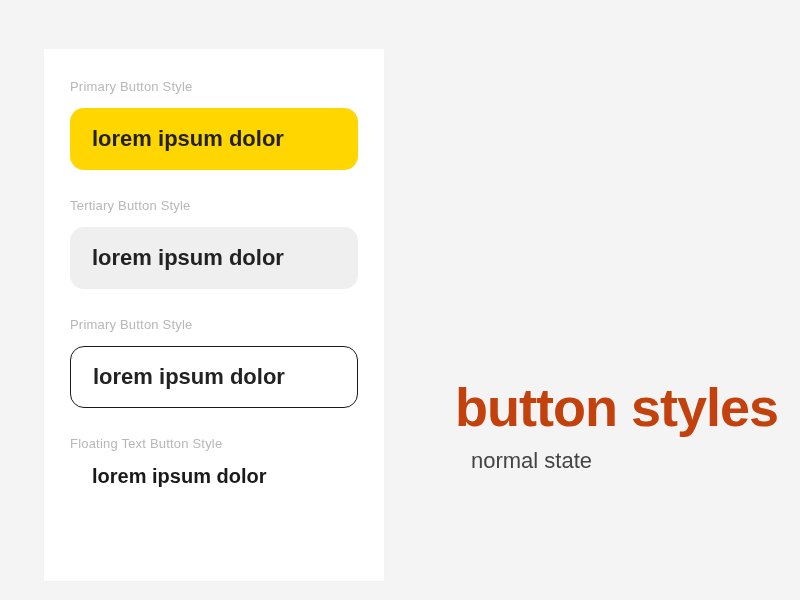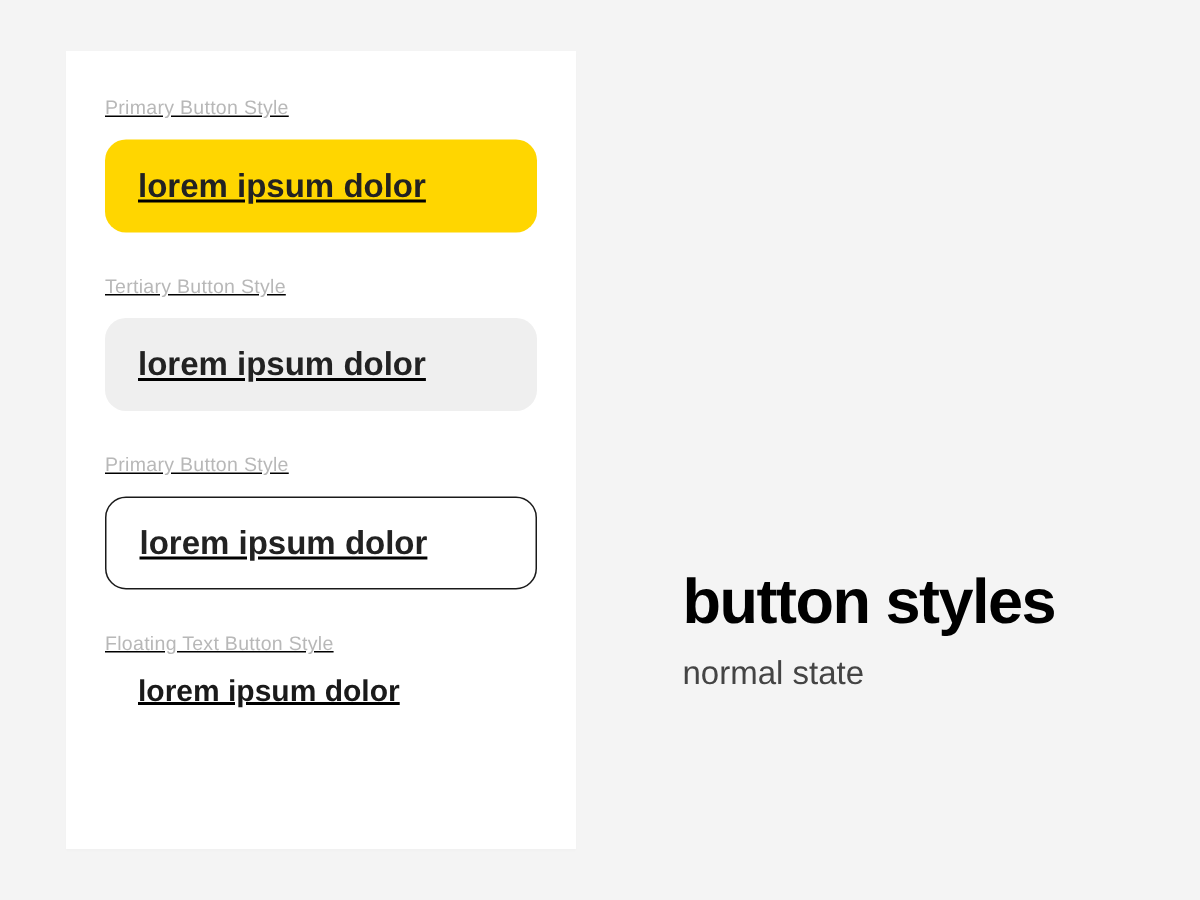--- a/index.html
+++ b/index.html
@@ -11,27 +11,26 @@
       width: 800px;
       height: 600px;
       background: #f4f4f4;
       font-family: -apple-system, BlinkMacSystemFont, "Helvetica Neue", Arial, sans-serif;
       position: relative;
       overflow: hidden;
     }
     .card {
       position: absolute;
       left: 44px;
-      top: 34px;
+      top: 49px;
       width: 340px;
       height: 532px;
       background: #ffffff;
       padding: 30px 26px;
       box-shadow: 0 1px 2px rgba(0,0,0,0.02);
-      text-decoration: underline;
     }
     .section-label {
       font-size: 13px;
       color: #b8b8b8;
       font-weight: 500;
       margin-bottom: 14px;
       letter-spacing: 0.2px;
     }
     .btn {
       width: 100%;
@@ -70,31 +69,32 @@
       color: #1a1a1a;
       margin-bottom: 0;
       margin-top: 4px;
     }
     .title-block {
       position: absolute;
       left: 455px;
       top: 380px;
     }
     .big-title {
-      font-size: 42px;
+      font-size: 54px;
       font-weight: 800;
-      color: #000000;
+      color: #c2410c;
       letter-spacing: -1px;
       line-height: 1;
     }
     .subtitle {
       font-size: 22px;
       font-weight: 400;
       color: #444;
       margin-top: 14px;
+      margin-left: 16px;
     }
   </style>
 </head>
 <body>
 
 <div class="card">
   <div>
     <div class="section-label">Primary Button Style</div>
     <button class="btn btn-primary">lorem ipsum dolor</button>
   </div>

